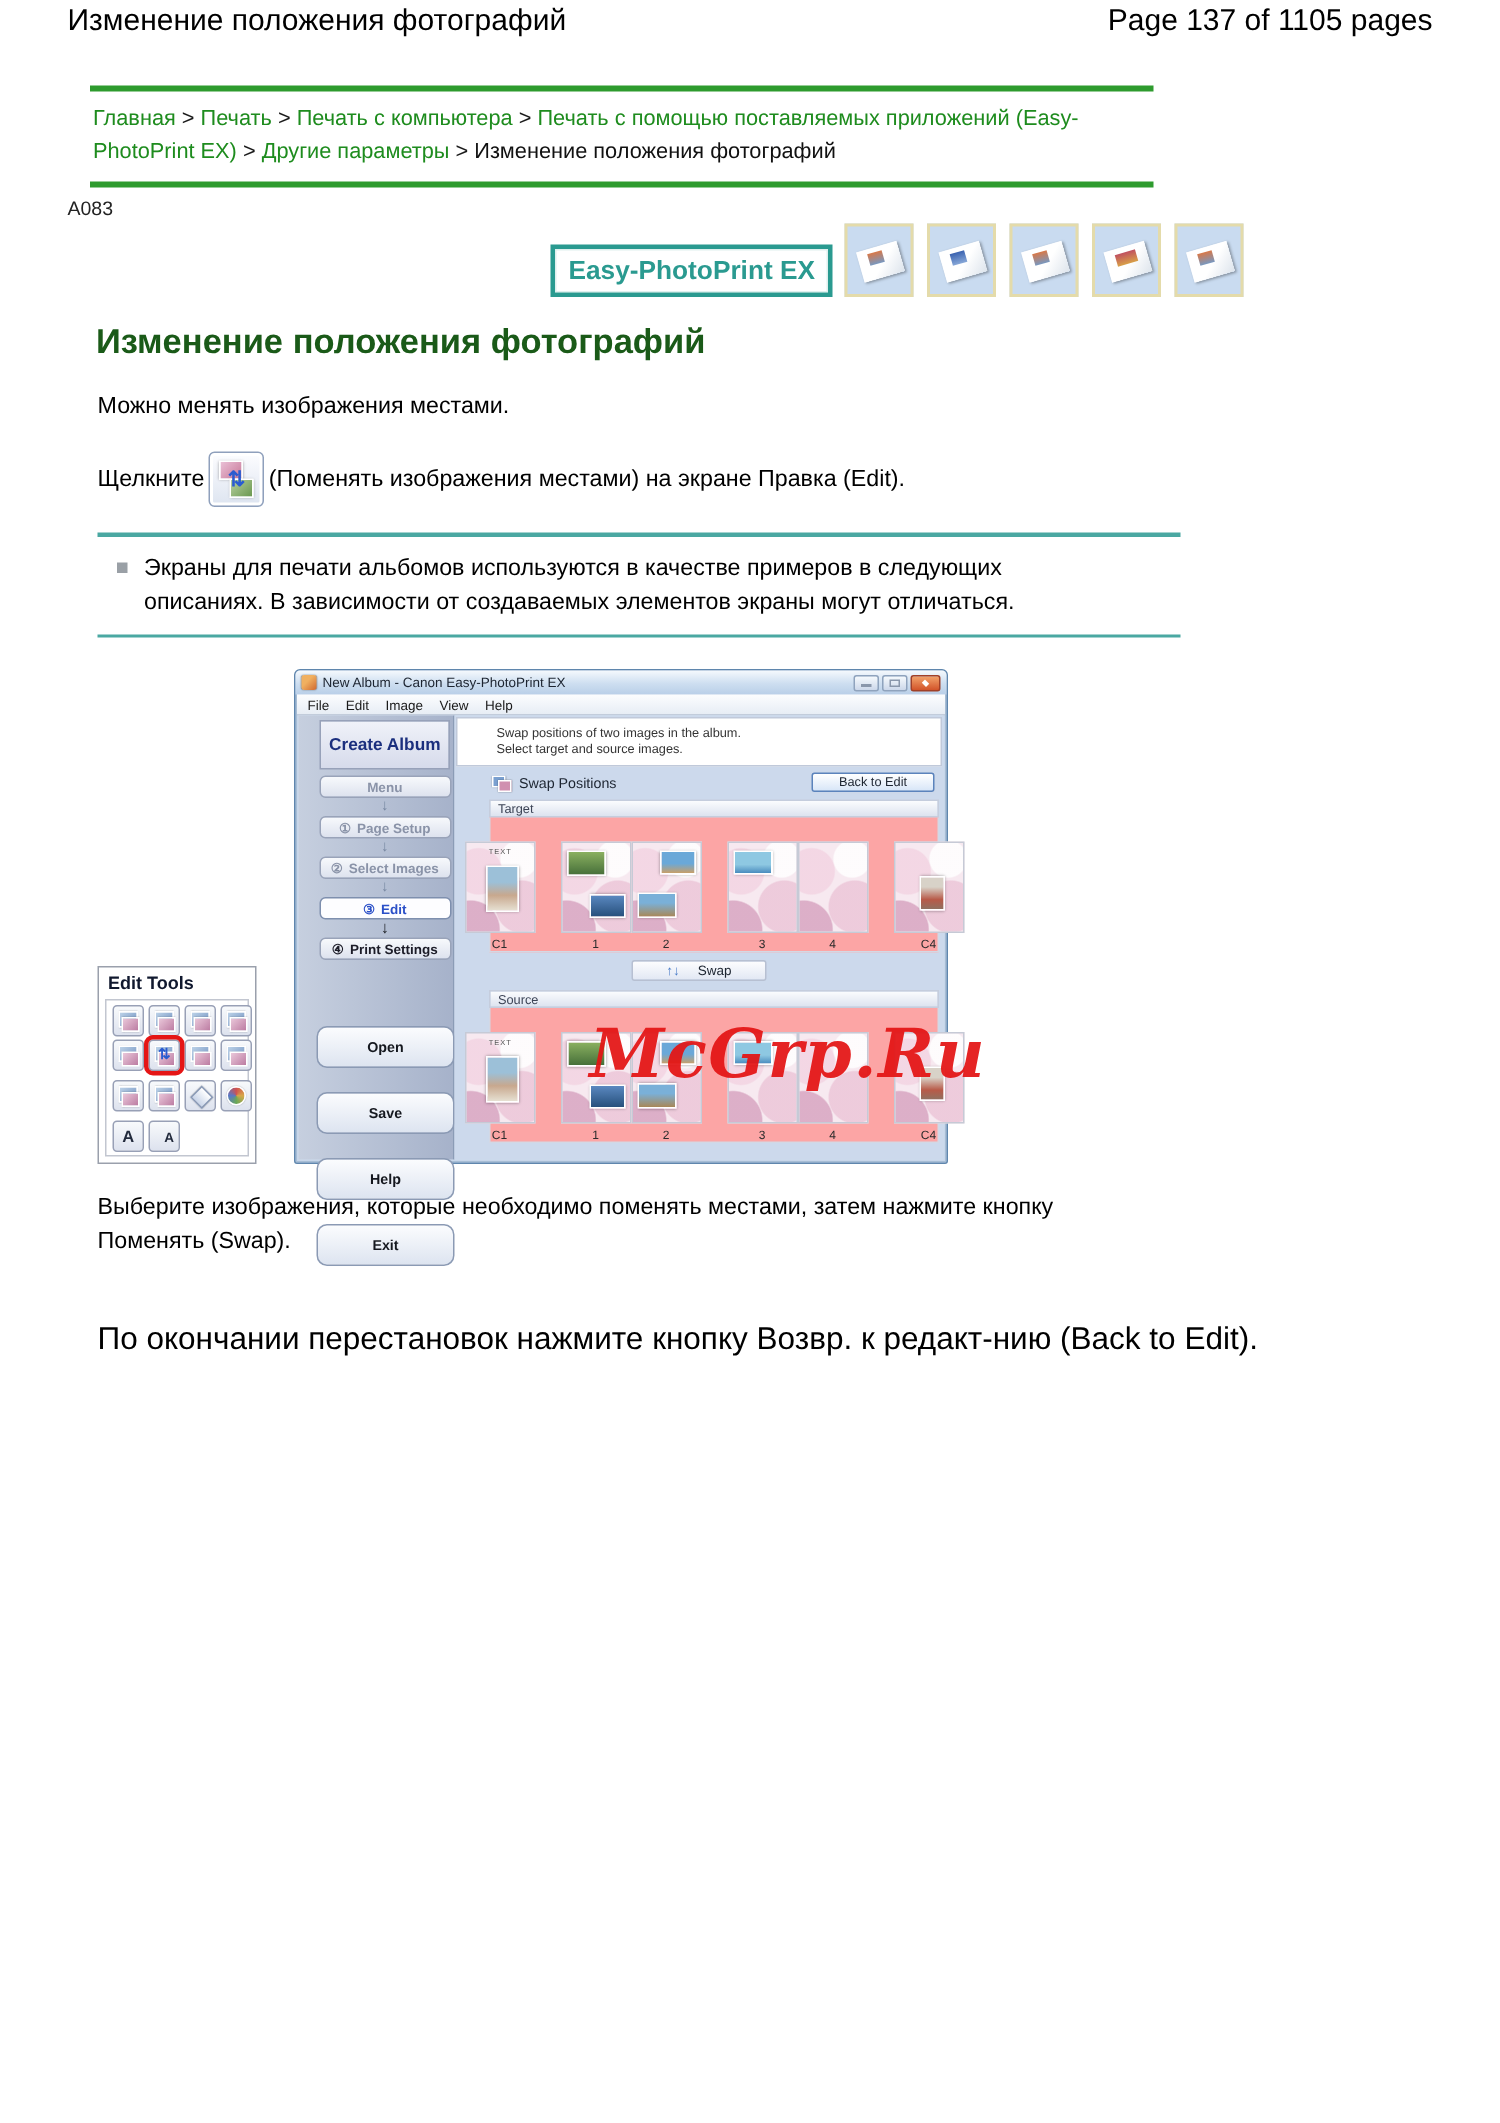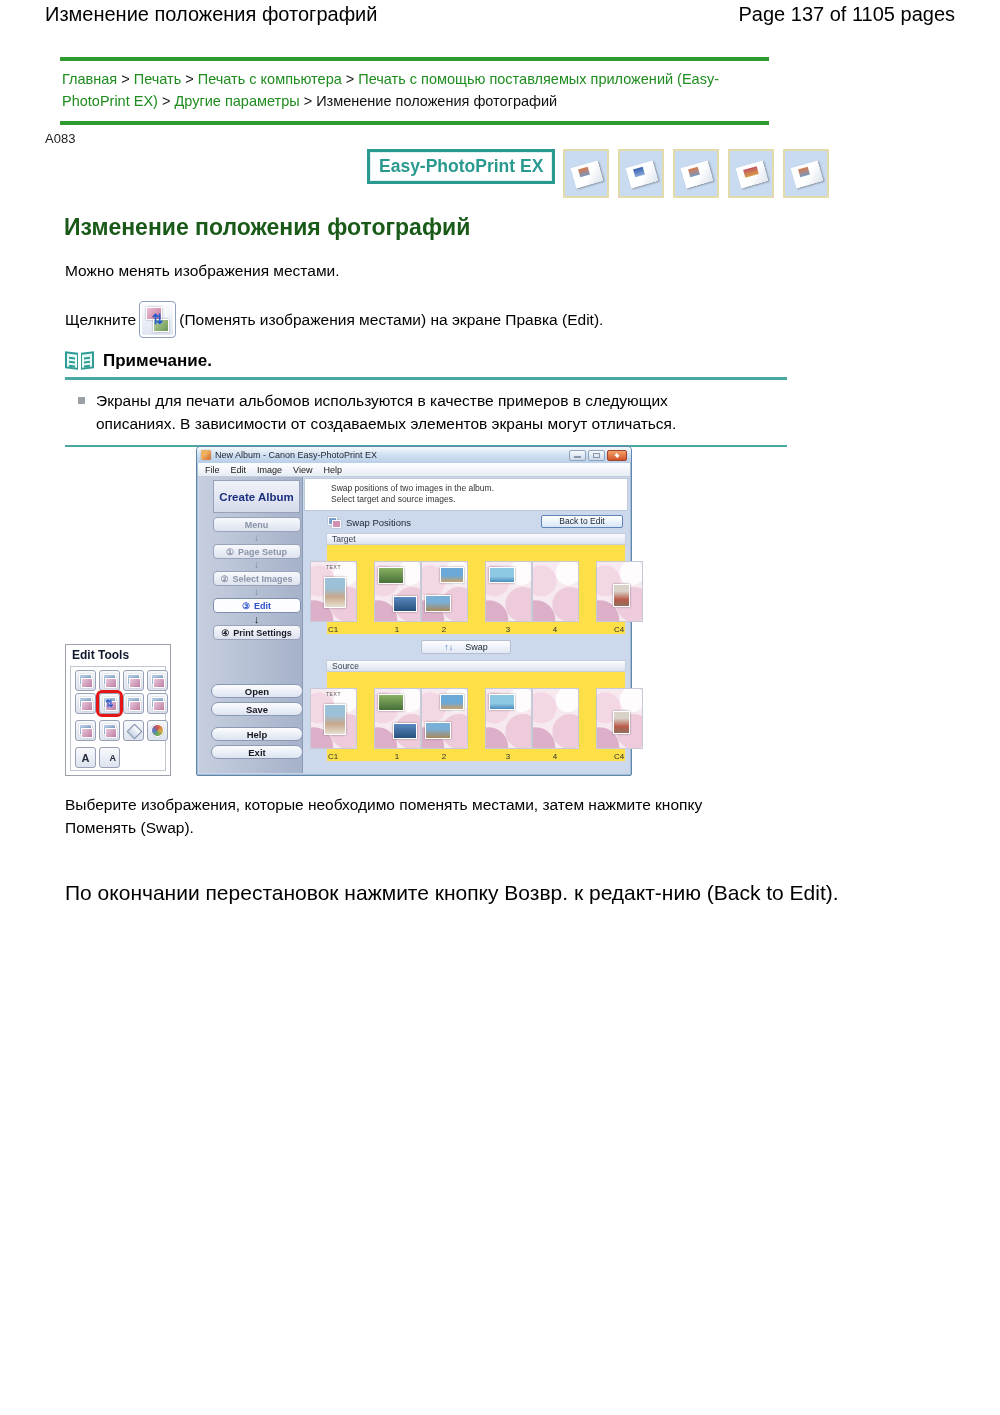--- a/index.html
+++ b/index.html
@@ -14,21 +14,21 @@
   .bc{position:absolute;left:60px;top:57px;width:705px;
       border-top:4px solid #2e9b2e;border-bottom:4px solid #2e9b2e;
       padding:7px 2px 9px 2px;font-size:14.5px;line-height:22px;}
   .bc a{color:#1e8c1e;text-decoration:none;}
   .bc .sep{color:#1a1a1a;}
   .bc .cur{color:#111;}
 
   .code{position:absolute;left:45px;top:131px;font-size:13px;color:#222;}
 
   
-  .logo-row{position:absolute;left:357px;top:149px;display:flex;align-items:flex-start;gap:8px;padding-left:10px;}
+  .logo-row{position:absolute;left:357px;top:149px;display:flex;align-items:flex-end;gap:8px;padding-left:10px;}
   .logo-box{height:35px;box-sizing:border-box;border:3px solid #2a9a90;background:#fff;
             color:#2a9a90;font-weight:bold;font-size:17.5px;display:flex;align-items:center;
             padding:0 9px;box-shadow:inset 0 0 0 1px #dff0ee;white-space:nowrap;}
   .tiles{display:flex;gap:9px;}
   .tile{width:46px;height:49px;box-sizing:border-box;background:#c9dbf0;
         border:2px solid #e4dbaa;position:relative;overflow:hidden;}
   .tile::before{content:"";position:absolute;left:8px;top:13px;width:28px;height:21px;
         background:linear-gradient(135deg,#ffffff 55%,#dde4ec);transform:rotate(-16deg);
         box-shadow:1px 1px 2px rgba(0,0,0,.35);}
   .tile::after{content:"";position:absolute;left:14px;top:17px;width:10px;height:8px;
@@ -93,21 +93,21 @@
         font-size:11.5px;font-weight:bold;color:#1b2f7e;}
   .step-btn{width:88px;height:15px;margin:0 auto;box-sizing:border-box;border:1px solid #99a3b9;
         border-radius:4px;background:linear-gradient(#f7f9fc,#dde2ee);
         font-size:9px;font-weight:bold;color:#8a93a8;display:flex;align-items:center;
         justify-content:center;gap:4px;text-align:right;}
   .step-btn .num{font-size:9px;}
   .step-btn.active{background:#fdfdff;color:#2b50c8;border-color:#7e8fae;}
   .step-btn.enabled{color:#1c1c28;}
   .step-arrow{text-align:center;font-size:10px;font-weight:bold;color:#7888a2;line-height:12px;height:12px;}
   .step-arrow.dark{color:#16181c;font-size:11px;}
-  .side-btn{width:92px;height:14px;margin:0 auto 4px auto;box-sizing:border-box;border:1px solid #8b9ab4;
+  .side-btn{width:92px;height:28px;margin:0 auto 16px auto;box-sizing:border-box;border:1px solid #8b9ab4;
         border-radius:7px;background:linear-gradient(#fbfcfe,#dde4f0);font-size:9.5px;font-weight:bold;
         color:#15181f;display:flex;align-items:center;justify-content:center;}
   .side-btn.first{margin-top:44px;}
   .side-btn.gap{margin-top:11px;}
 
   
   .main-area{position:absolute;left:104px;top:0;right:0;bottom:0;background:#ccd9ec;}
   .desc-box{position:absolute;top:1px;left:1px;right:1px;height:33px;background:#fff;
         border:1px solid #c0c9da;box-sizing:border-box;font-size:8.5px;color:#333;
         padding:4px 0 0 26px;line-height:11px;}
@@ -118,21 +118,21 @@
   .sp-icon i:last-child{right:0;bottom:0;width:7px;height:6px;background:#d090b0;}
   .sp-label{position:absolute;left:42px;top:2px;font-size:9.5px;color:#1c2430;}
   .bte-btn{position:absolute;right:5px;top:0;width:82px;height:13px;box-sizing:border-box;
         border:1px solid #5b83bc;border-radius:2px;background:linear-gradient(#ffffff,#d8e6f8);
         box-shadow:0 0 0 1px #ccd8ea;font-size:8.5px;color:#1c2430;text-align:center;line-height:11px;}
   .sec-hdr{position:absolute;left:23px;right:3px;height:12px;box-sizing:border-box;
         background:linear-gradient(#fbfcfe,#dde3ef);border:1px solid #c5cddd;
         font-size:8.5px;color:#3c4456;padding-left:5px;line-height:10px;}
   .sec-hdr.t{top:56px;} .sec-hdr.s{top:183px;}
   .thumb-strip{position:absolute;left:23px;right:3px;height:90px;box-sizing:border-box;
-        background:#fde047;border:1px solid #d3d8e4;border-top:none;
+        background:#fca5a5;border:1px solid #d3d8e4;border-top:none;
         display:flex;justify-content:center;gap:17px;padding-top:16px;}
   .thumb-strip.t{top:68px;} .thumb-strip.s{top:195px;}
   .tgroup{display:flex;}
   .tcell{display:flex;flex-direction:column;align-items:center;}
   .thumb{width:47px;height:68px;box-sizing:border-box;border:1px solid #c6cad6;position:relative;
         background:
           radial-gradient(circle at 78% 18%, rgba(255,255,255,.85) 0 12px, transparent 13px),
           radial-gradient(circle at 18% 32%, rgba(243,213,227,.9) 0 15px, transparent 16px),
           radial-gradient(circle at 82% 72%, rgba(236,198,216,.85) 0 17px, transparent 18px),
           radial-gradient(circle at 6% 98%, rgba(219,172,198,.95) 0 19px, transparent 20px),
@@ -231,27 +231,20 @@
     <span>Щелкните</span>
     <span class="click-icon">
       <span class="mp mp1"></span>
       <span class="mp mp2"></span>
       <span class="mp-ar">⇅</span>
     </span>
     <span>(Поменять изображения местами) на экране Правка (Edit).</span>
   </div>
 
   <div class="note">
-    <div class="note-head">
-      <span class="book-icon">
-          <i class="bp l"></i>
-          <i class="bp r"></i>
-        </span>
-      <span>Примечание.</span>
-    </div>
     <div class="note-line"></div>
     <div class="note-item">
       <span class="bullet"></span>
       <span>Экраны для печати альбомов используются в качестве примеров в следующих описаниях. В зависимости от создаваемых элементов экраны могут отличаться.</span>
     </div>
     <div class="note-line"></div>
   </div>
 
   <div class="shot">
     <div class="titlebar">
@@ -460,18 +453,19 @@
           <div class="tool-btn">
             <span class="lt">A</span>
           </div>
           <div class="tool-btn">
             <span class="lt small">A</span>
           </div>
         </div>
       </div>
   </div>
 
+  <div class="wm">McGrp.Ru</div>
 
   <p class="p1">Выберите изображения, которые необходимо поменять местами, затем нажмите кнопку Поменять (Swap).</p>
   <p class="p2">По окончании перестановок нажмите кнопку Возвр. к редакт-нию (Back to Edit).</p>
 
 
 </div>
 
 </body></html>

